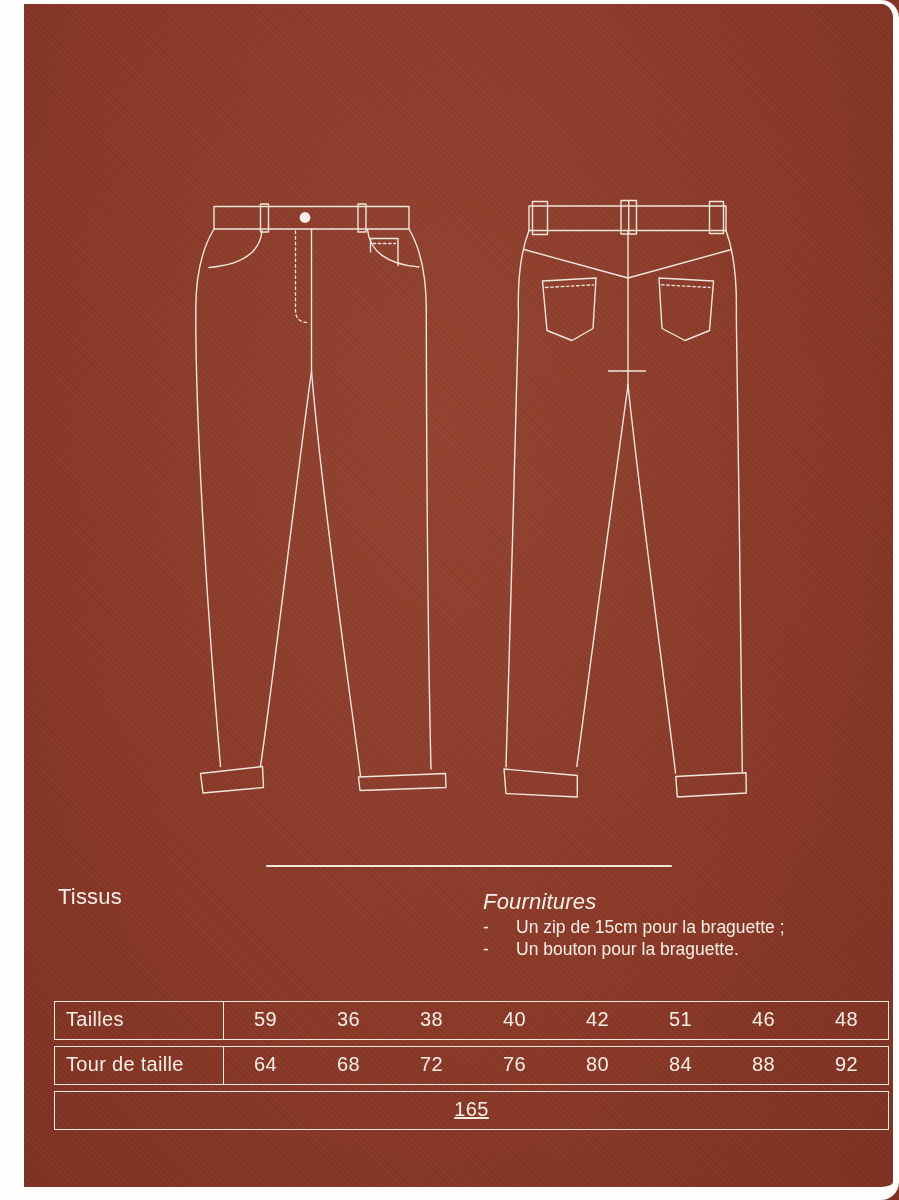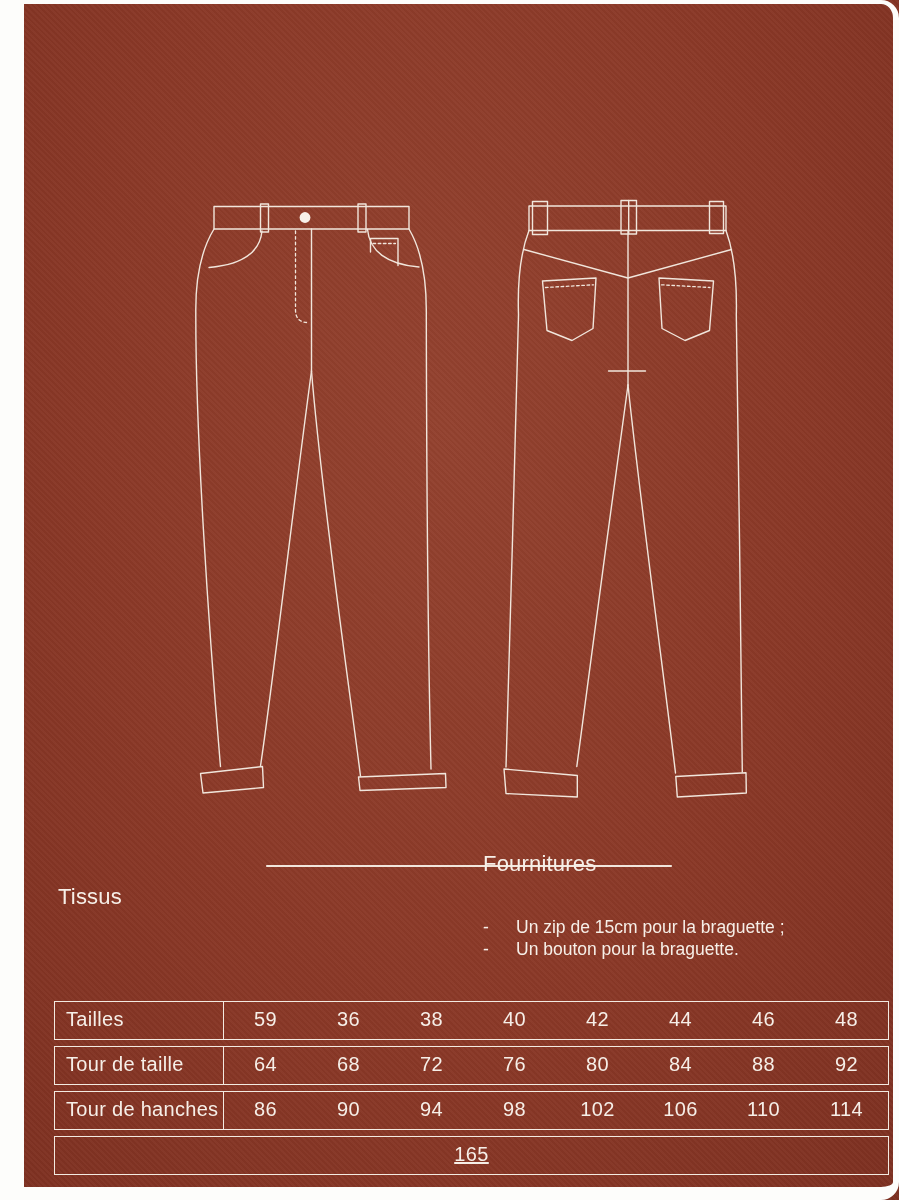--- a/index.html
+++ b/index.html
@@ -87,72 +87,59 @@
       <path d="M604,385 C616,500 643,700 651.5,773"></path>
       <polygon points="480,769 553.3,775.5 553.3,797 482,793.5"></polygon>
       <polygon points="651.8,776.5 722,772.8 722.3,793 653.3,797"></polygon>
     </g>
 
     <line x1="243" y1="866" x2="647" y2="866" stroke-width="2.2"></line>
   </svg>
 
   <div class="txt sec-title" style="left:34px;top:884px;">Tissus</div>
 
-  <div class="txt sec-title" style="left:459px;top:851px;">Fournitures</div>
+  <div class="txt sec-title" style="left:459px;top:889px;font-style:italic;">Fournitures</div>
   <div class="txt" style="left:459px;top:916px;width:400px;">
     <div class="f-item">
       <span class="dash">-</span>
       <span>Un zip de 15cm pour la braguette ;</span>
     </div>
     <div class="f-item">
       <span class="dash">-</span>
       <span>Un bouton pour la braguette.</span>
     </div>
   </div>
 
   <div class="size-table">
     <div class="trow">
       <div class="tlabel">Tailles</div>
       <div class="tvals">
         <span>59</span>
         <span>36</span>
         <span>38</span>
         <span>40</span>
         <span>42</span>
-        <span>44</span>
+        <span>51</span>
         <span>46</span>
         <span>48</span>
       </div>
     </div>
     <div class="trow">
       <div class="tlabel">Tour de taille</div>
       <div class="tvals">
         <span>64</span>
         <span>68</span>
         <span>72</span>
         <span>76</span>
         <span>80</span>
         <span>84</span>
         <span>88</span>
         <span>92</span>
       </div>
     </div>
     <div class="trow">
-      <div class="tlabel">Tour de hanches</div>
-      <div class="tvals">
-        <span>86</span>
-        <span>90</span>
-        <span>94</span>
-        <span>98</span>
-        <span>102</span>
-        <span>106</span>
-        <span>110</span>
-        <span>114</span>
-      </div>
-    </div>
-    <div class="trow">
       <div class="tmerged">165</div>
     </div>
   </div>
 
 </div>
 
 <div class="frame"></div>
 
 </body></html>

